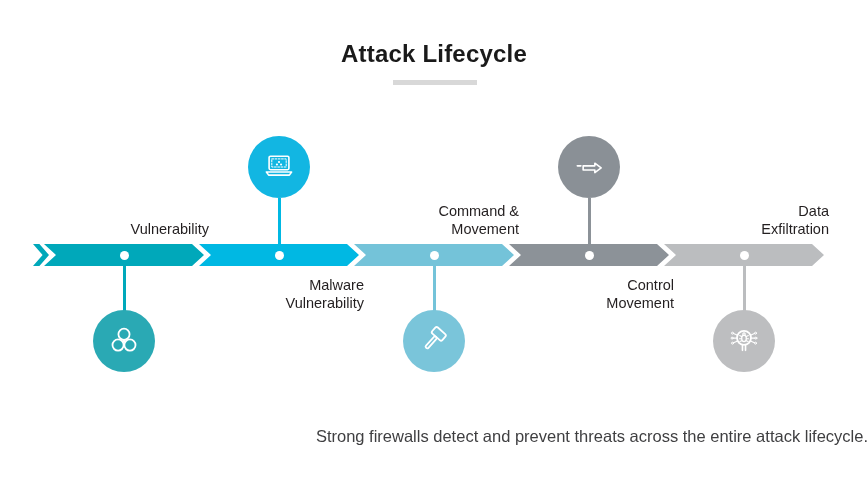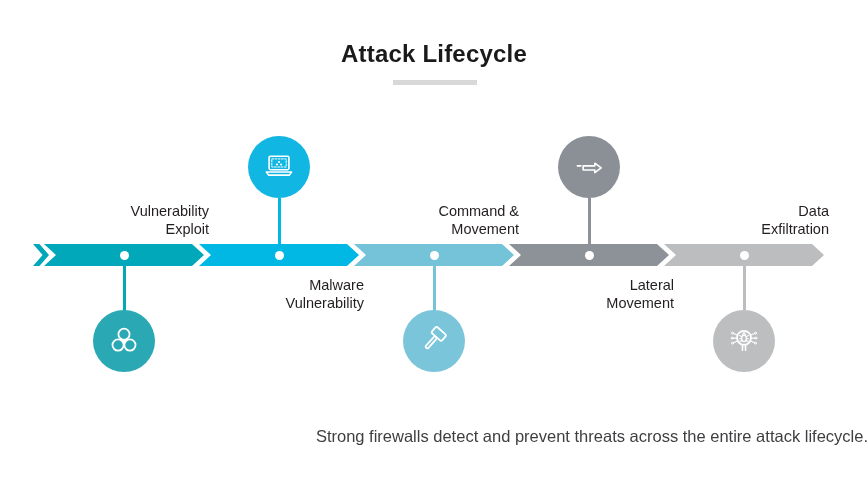--- a/index.html
+++ b/index.html
@@ -70,21 +70,20 @@
     <div class="circle circle-below">
       <svg class="ic" width="36" height="36" viewBox="0 0 40 40" stroke-width="2">
         <circle cx="20" cy="12.5" r="6.2"></circle>
         <circle cx="13.4" cy="24.5" r="6.2"></circle>
         <circle cx="26.6" cy="24.5" r="6.2"></circle>
         <circle cx="20" cy="19.8" r="1.9" fill="#ffffff" stroke="none"></circle>
       </svg>
     </div>
     <div class="label label-above">
       <span>Vulnerability</span>
-      <span>Exploit</span>
     </div>
   </div>
 
   <div class="stage s1" style="--seg: #00B8E3; --circle: #12B6E2;">
     <div class="arrow"></div>
     <div class="stem stem-up"></div>
     <div class="dot"></div>
     <div class="circle circle-above">
       <svg class="ic" width="36" height="36" viewBox="0 0 40 40" stroke-width="1.8">
         <rect x="9" y="8" width="22" height="15" rx="1.5"></rect>
@@ -123,21 +122,21 @@
     <div class="arrow"></div>
     <div class="stem stem-up"></div>
     <div class="dot"></div>
     <div class="circle circle-above">
       <svg class="ic" width="36" height="36" viewBox="0 0 40 40" stroke-width="1.8">
         <path d="M13.5 18.7 H26.5 V15.8 L33.5 21 L26.5 26.2 V23.3 H13.5 Z"></path>
         <path d="M7 18.7 h4"></path>
       </svg>
     </div>
     <div class="label label-below">
-      <span>Lateral</span>
+      <span>Control</span>
       <span>Movement</span>
     </div>
   </div>
 
   <div class="stage s4" style="--seg: #BBBDBF; --circle: #BDBEC0;">
     <div class="arrow"></div>
     <div class="stem stem-down"></div>
     <div class="dot"></div>
     <div class="circle circle-below">
       <svg class="ic" width="36" height="36" viewBox="0 0 40 40" stroke-width="2">

